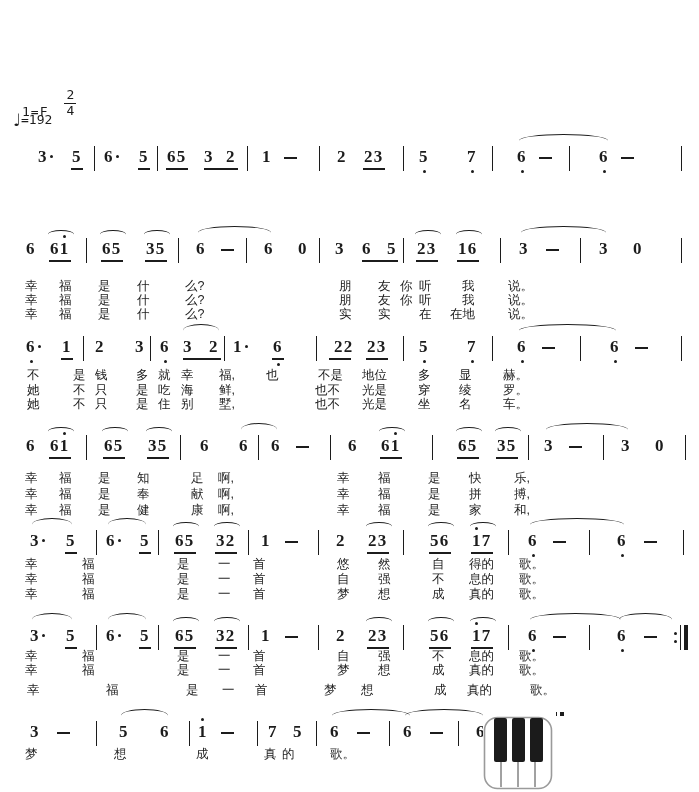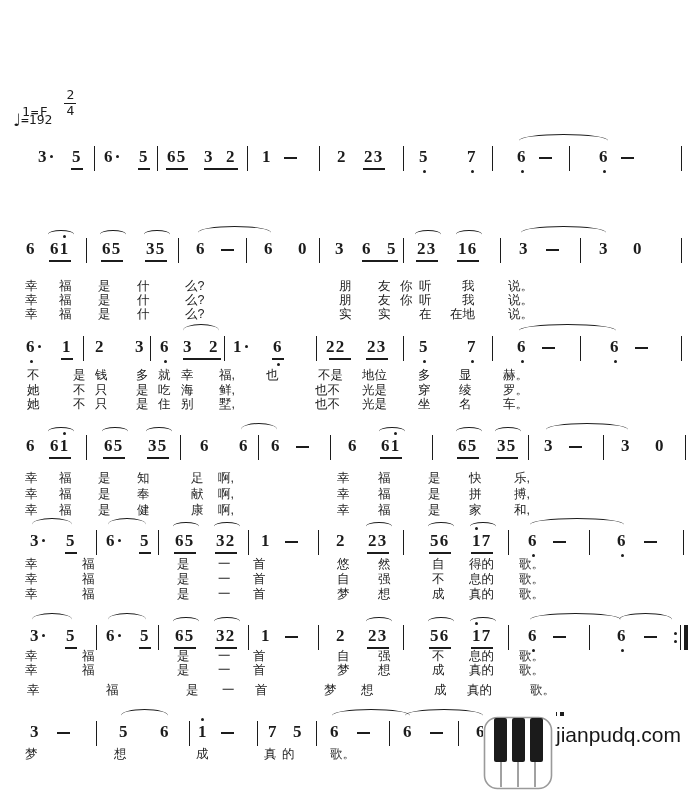--- a/index.html
+++ b/index.html
@@ -174,21 +174,21 @@
       <div class="note" style="left: 183px; top: 338px;">3</div>
       <div class="note" style="left: 209px; top: 338px;">2</div>
       <div class="ul" style="left: 183px; top: 358px; width: 38px;"></div>
       <div class="bar" style="left: 224px; top: 336px;"></div>
       <div class="note" style="left: 233px; top: 338px;">1</div>
       <div class="dot" style="left: 245px; top: 345px;"></div>
       <div class="note" style="left: 273px; top: 338px;">6</div>
       <div class="ul" style="left: 272px; top: 358px; width: 12px;"></div>
       <div class="dot" style="left: 276.5px; top: 363px;"></div>
       <div class="bar" style="left: 316px; top: 336px;"></div>
-      <div class="note" style="left: 326px; top: 338px;">22</div>
+      <div class="note" style="left: 334px; top: 338px;">22</div>
       <div class="ul" style="left: 329px; top: 358px; width: 22px;"></div>
       <div class="note" style="left: 367px; top: 338px;">23</div>
       <div class="ul" style="left: 366px; top: 358px; width: 22px;"></div>
       <div class="bar" style="left: 403px; top: 336px;"></div>
       <div class="note" style="left: 419px; top: 338px;">5</div>
       <div class="dot" style="left: 422.5px; top: 360px;"></div>
       <div class="note" style="left: 467px; top: 338px;">7</div>
       <div class="dot" style="left: 470.5px; top: 360px;"></div>
       <div class="bar" style="left: 492px; top: 336px;"></div>
       <div class="note" style="left: 517px; top: 338px;">6</div>
@@ -500,17 +500,16 @@
     <svg class="piano" width="70" height="74" viewBox="0 0 70 74">
       <rect x="1.5" y="1.5" width="67" height="71" rx="13" fill="#ffffff" stroke="#9a9a9a" stroke-width="1.6"></rect>
       <line x1="18" y1="46" x2="18" y2="71" stroke="#444" stroke-width="1"></line>
       <line x1="35" y1="46" x2="35" y2="71" stroke="#444" stroke-width="1"></line>
       <line x1="52" y1="46" x2="52" y2="71" stroke="#444" stroke-width="1"></line>
       <rect x="11" y="2" width="13" height="44" rx="2" fill="#1b1b1b"></rect>
       <rect x="29" y="2" width="13" height="44" rx="2" fill="#1b1b1b"></rect>
       <rect x="47" y="2" width="13" height="44" rx="2" fill="#1b1b1b"></rect>
     </svg>
     <div class="logotext">
-      <div class="site">jianpudq.com</div>
     </div>
   </div>
 
 </div>
 
 </body></html>

